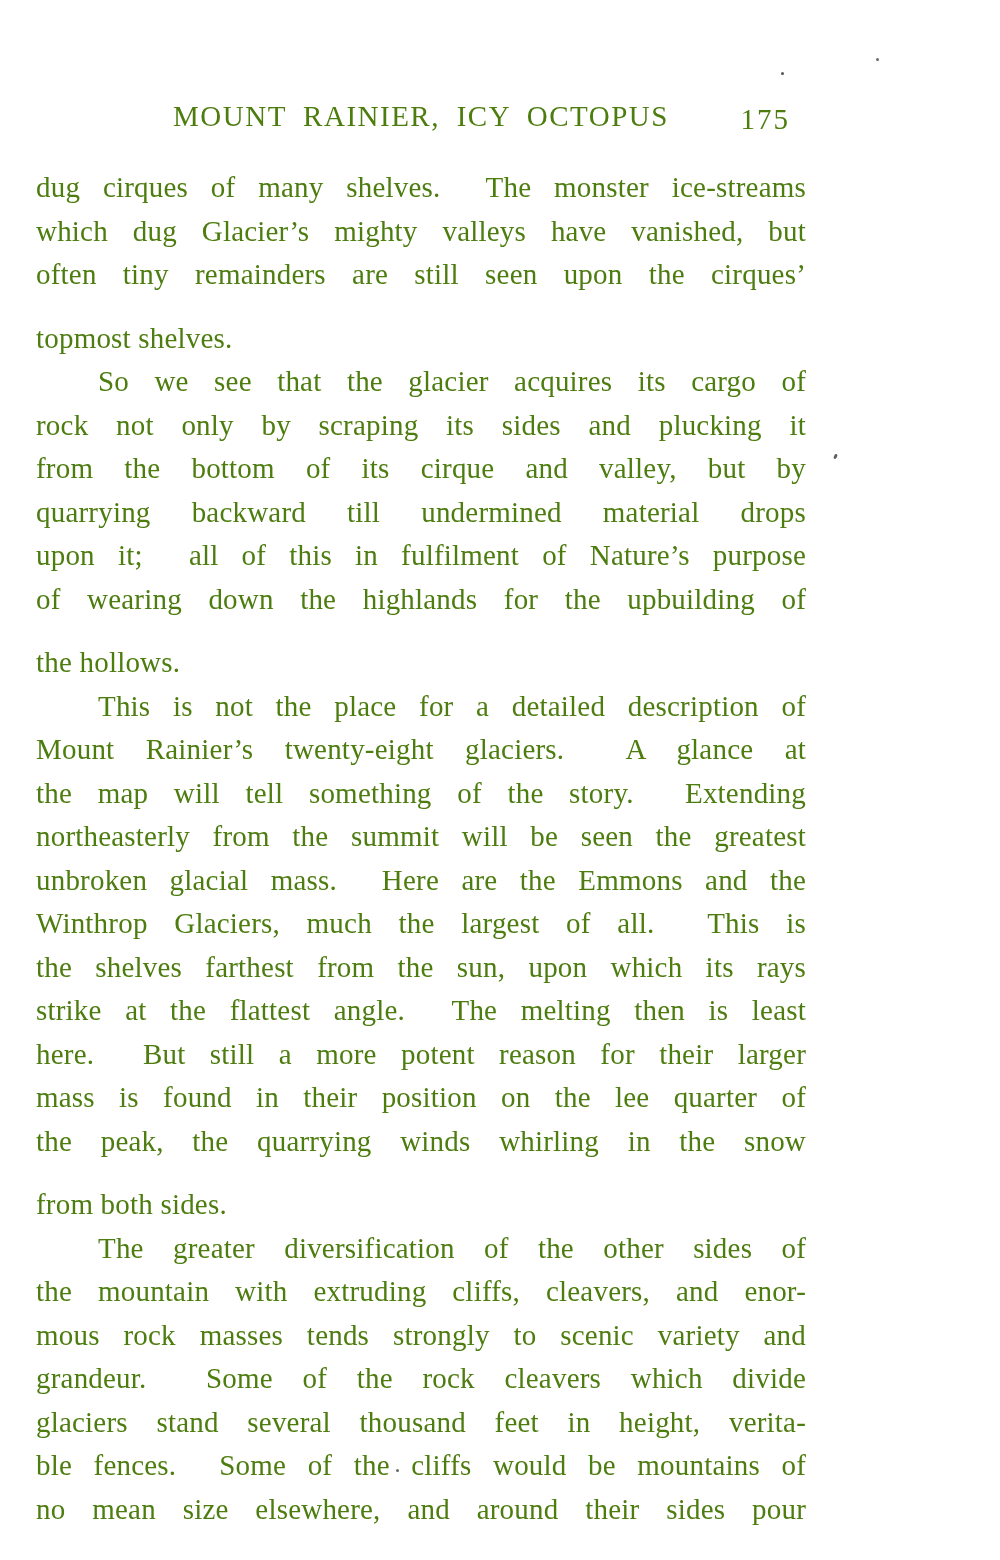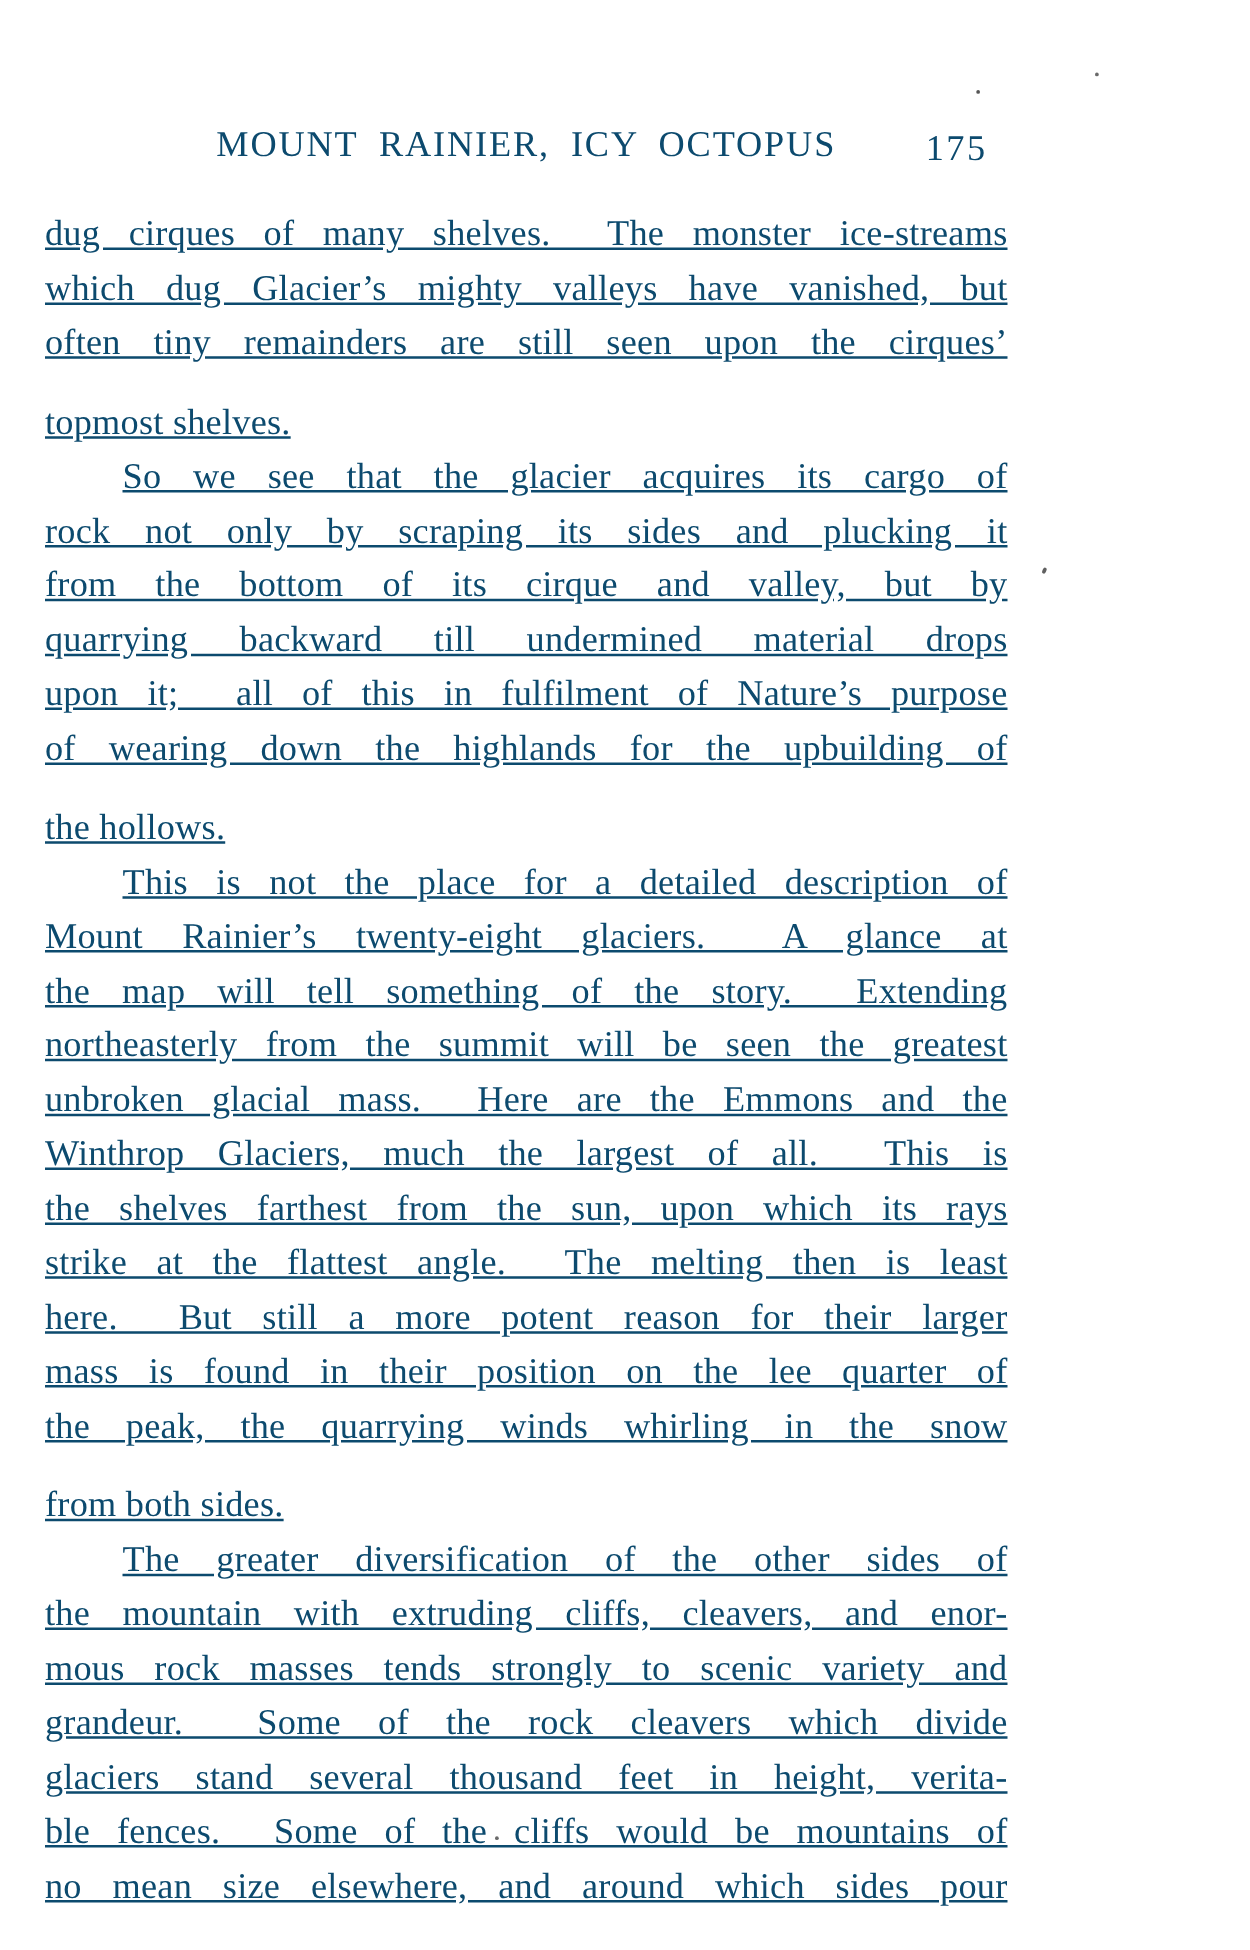--- a/index.html
+++ b/index.html
@@ -5,21 +5,21 @@
   html, body {
     margin: 0;
     padding: 0;
     background: #ffffff;
   }
   .page {
     position: relative;
     width: 1000px;
     height: 1560px;
     background: #ffffff;
-    color: #0c4a6e;
+    color: #4d7c0f;
     font-family: "Liberation Serif", serif;
     overflow: hidden;
   }
   .text-block {
     position: absolute;
     left: 36px;
     top: 100px;
     width: 770px;
   }
   .running-header {
@@ -45,21 +45,20 @@
     font-size: 29px;
     line-height: 43.5px;
     letter-spacing: 0.2px;
   }
   .line {
     height: 43.5px;
     text-align: justify;
     text-align-last: justify;
     text-justify: inter-word;
     white-space: normal;
-    text-decoration: underline;
   }
   .line.para-end {
     text-align-last: left;
     margin-top: 20px;
   }
   .line.indent {
     text-indent: 62px;
   }
   .speck {
     position: absolute;
@@ -117,21 +116,21 @@
         <div class="line para-end">from both sides.</div>
       </div>
 
       <div>
         <div class="line indent">The greater diversification of the other sides of</div>
         <div class="line">the mountain with extruding cliffs, cleavers, and enor-</div>
         <div class="line">mous rock masses tends strongly to scenic variety and</div>
         <div class="line">grandeur.&nbsp; Some of the rock cleavers which divide</div>
         <div class="line">glaciers stand several thousand feet in height, verita-</div>
         <div class="line">ble fences.&nbsp; Some of the cliffs would be mountains of</div>
-        <div class="line">no mean size elsewhere, and around which sides pour</div>
+        <div class="line">no mean size elsewhere, and around their sides pour</div>
       </div>
 
     </div>
   </div>
 
   <span class="speck speck-1"></span>
   <span class="speck speck-2"></span>
   <span class="speck speck-3"></span>
   <span class="speck speck-4"></span>
 

